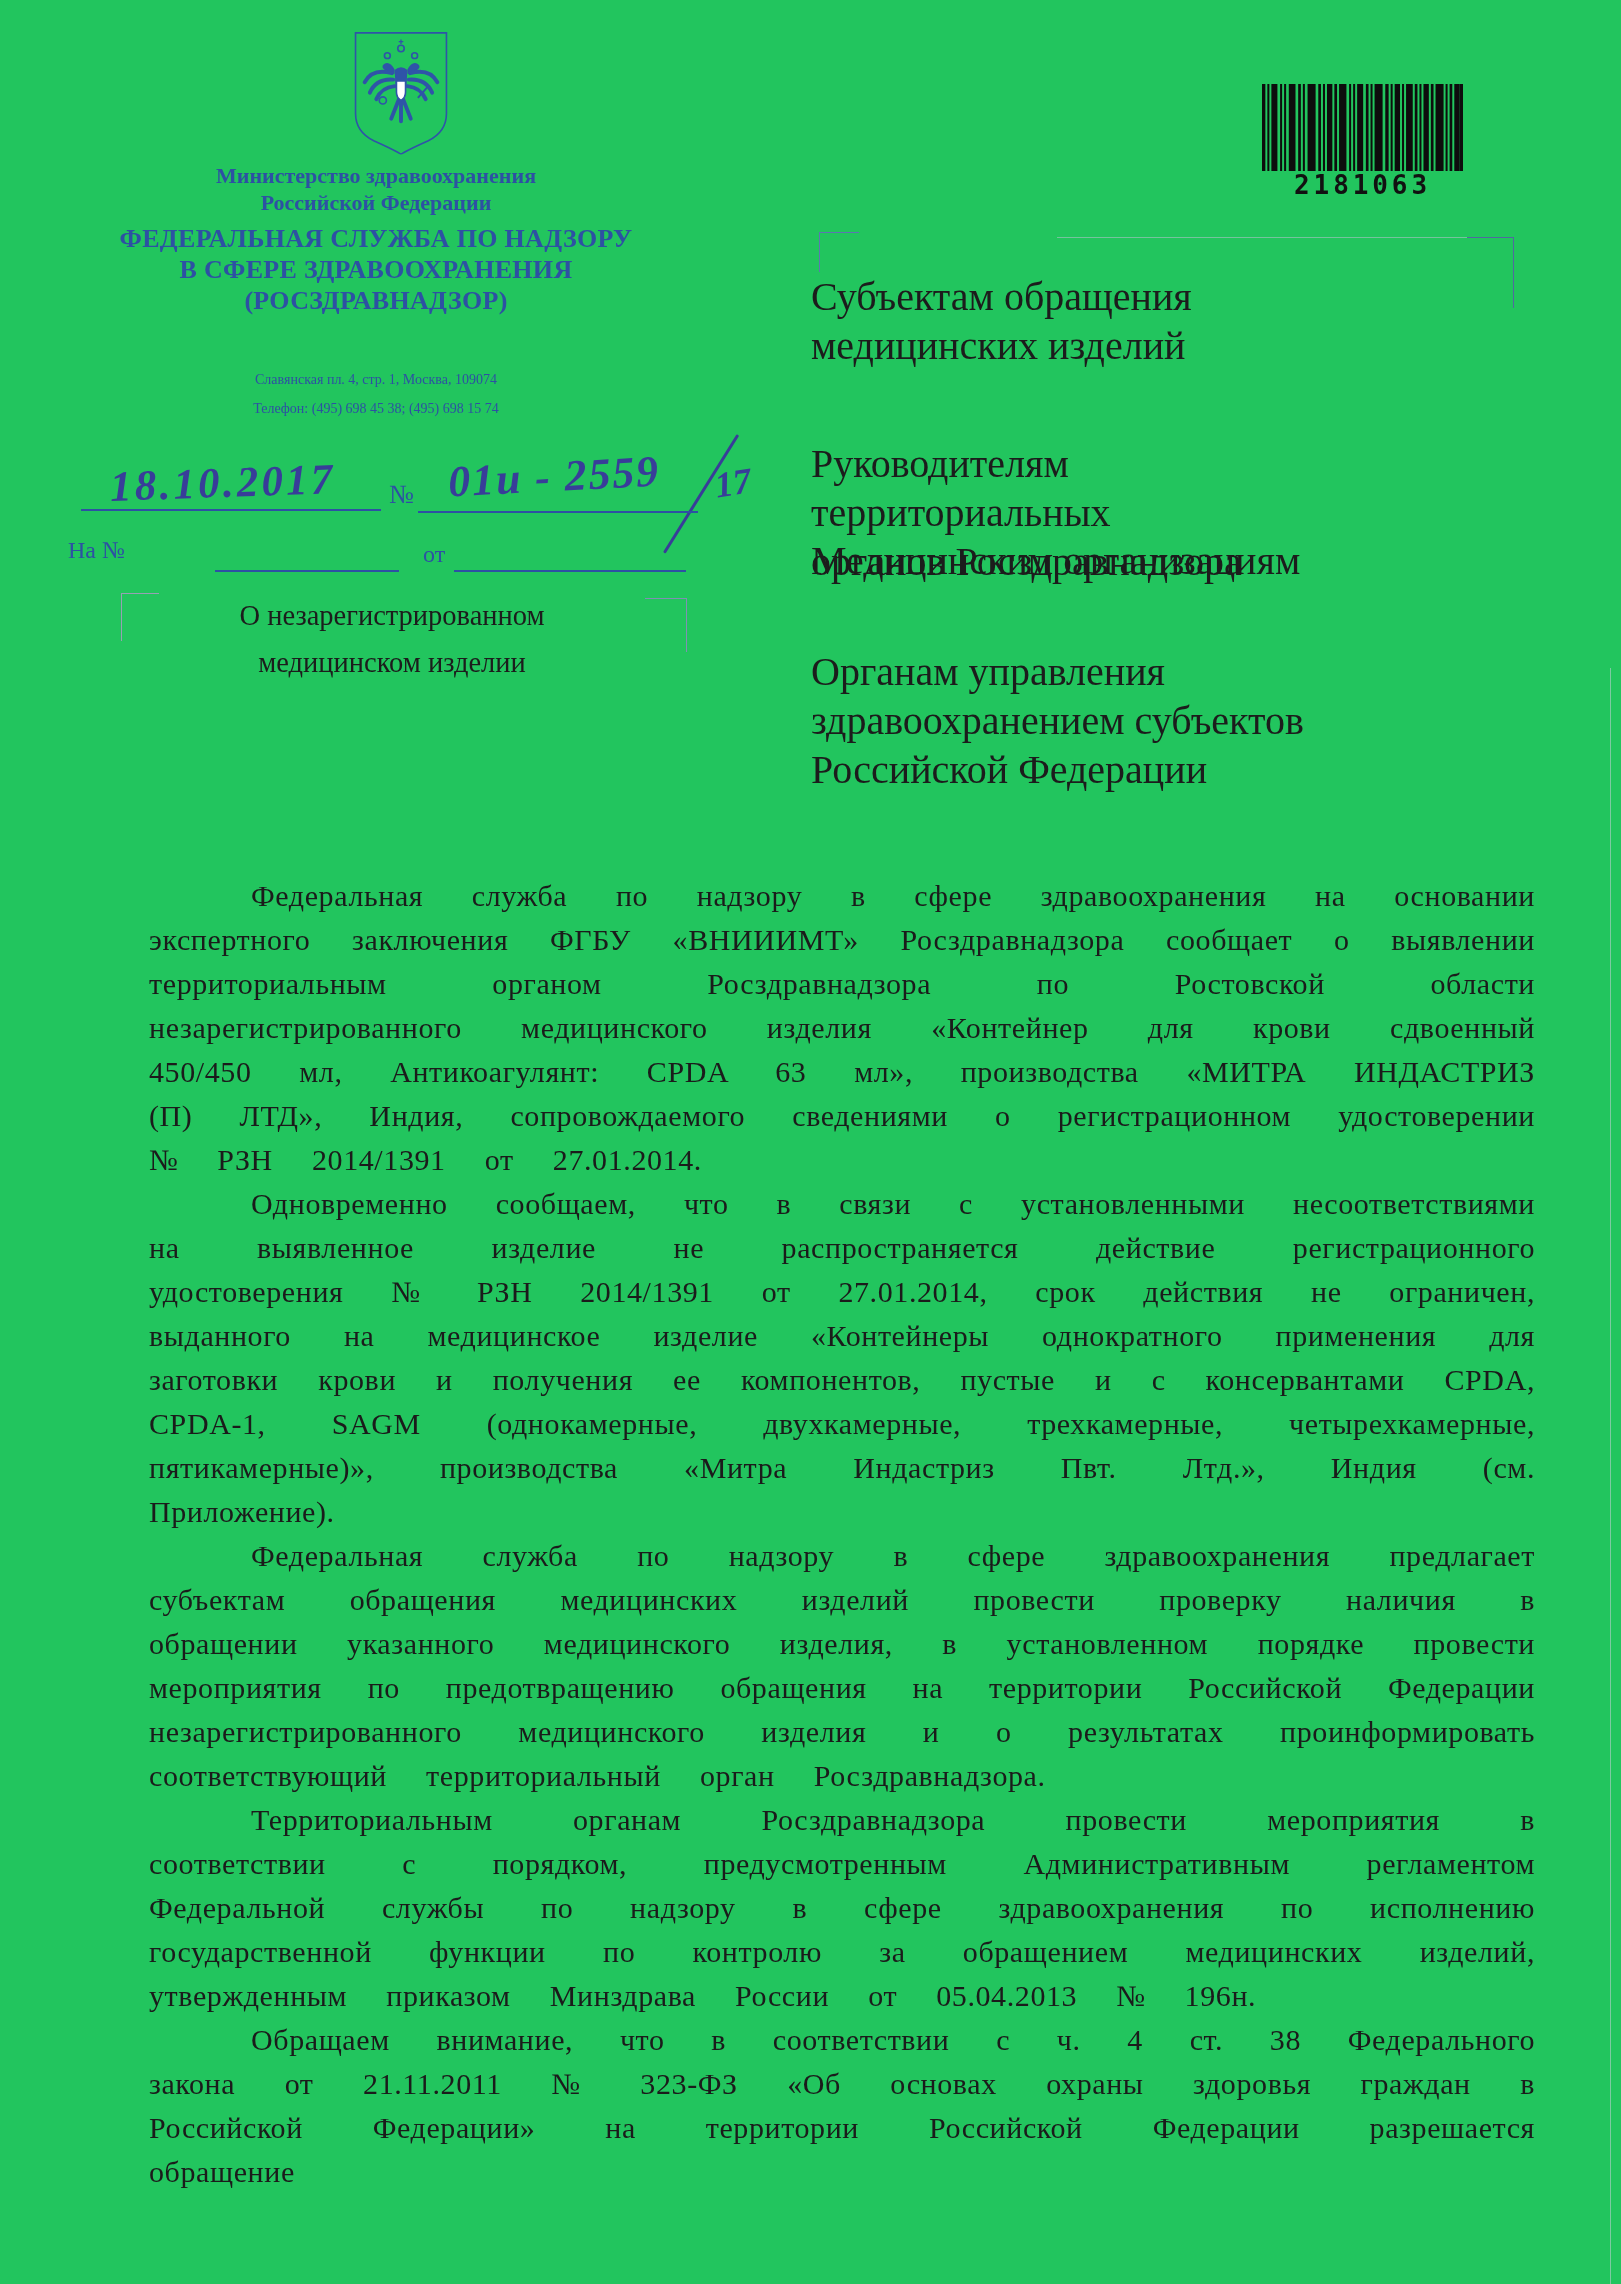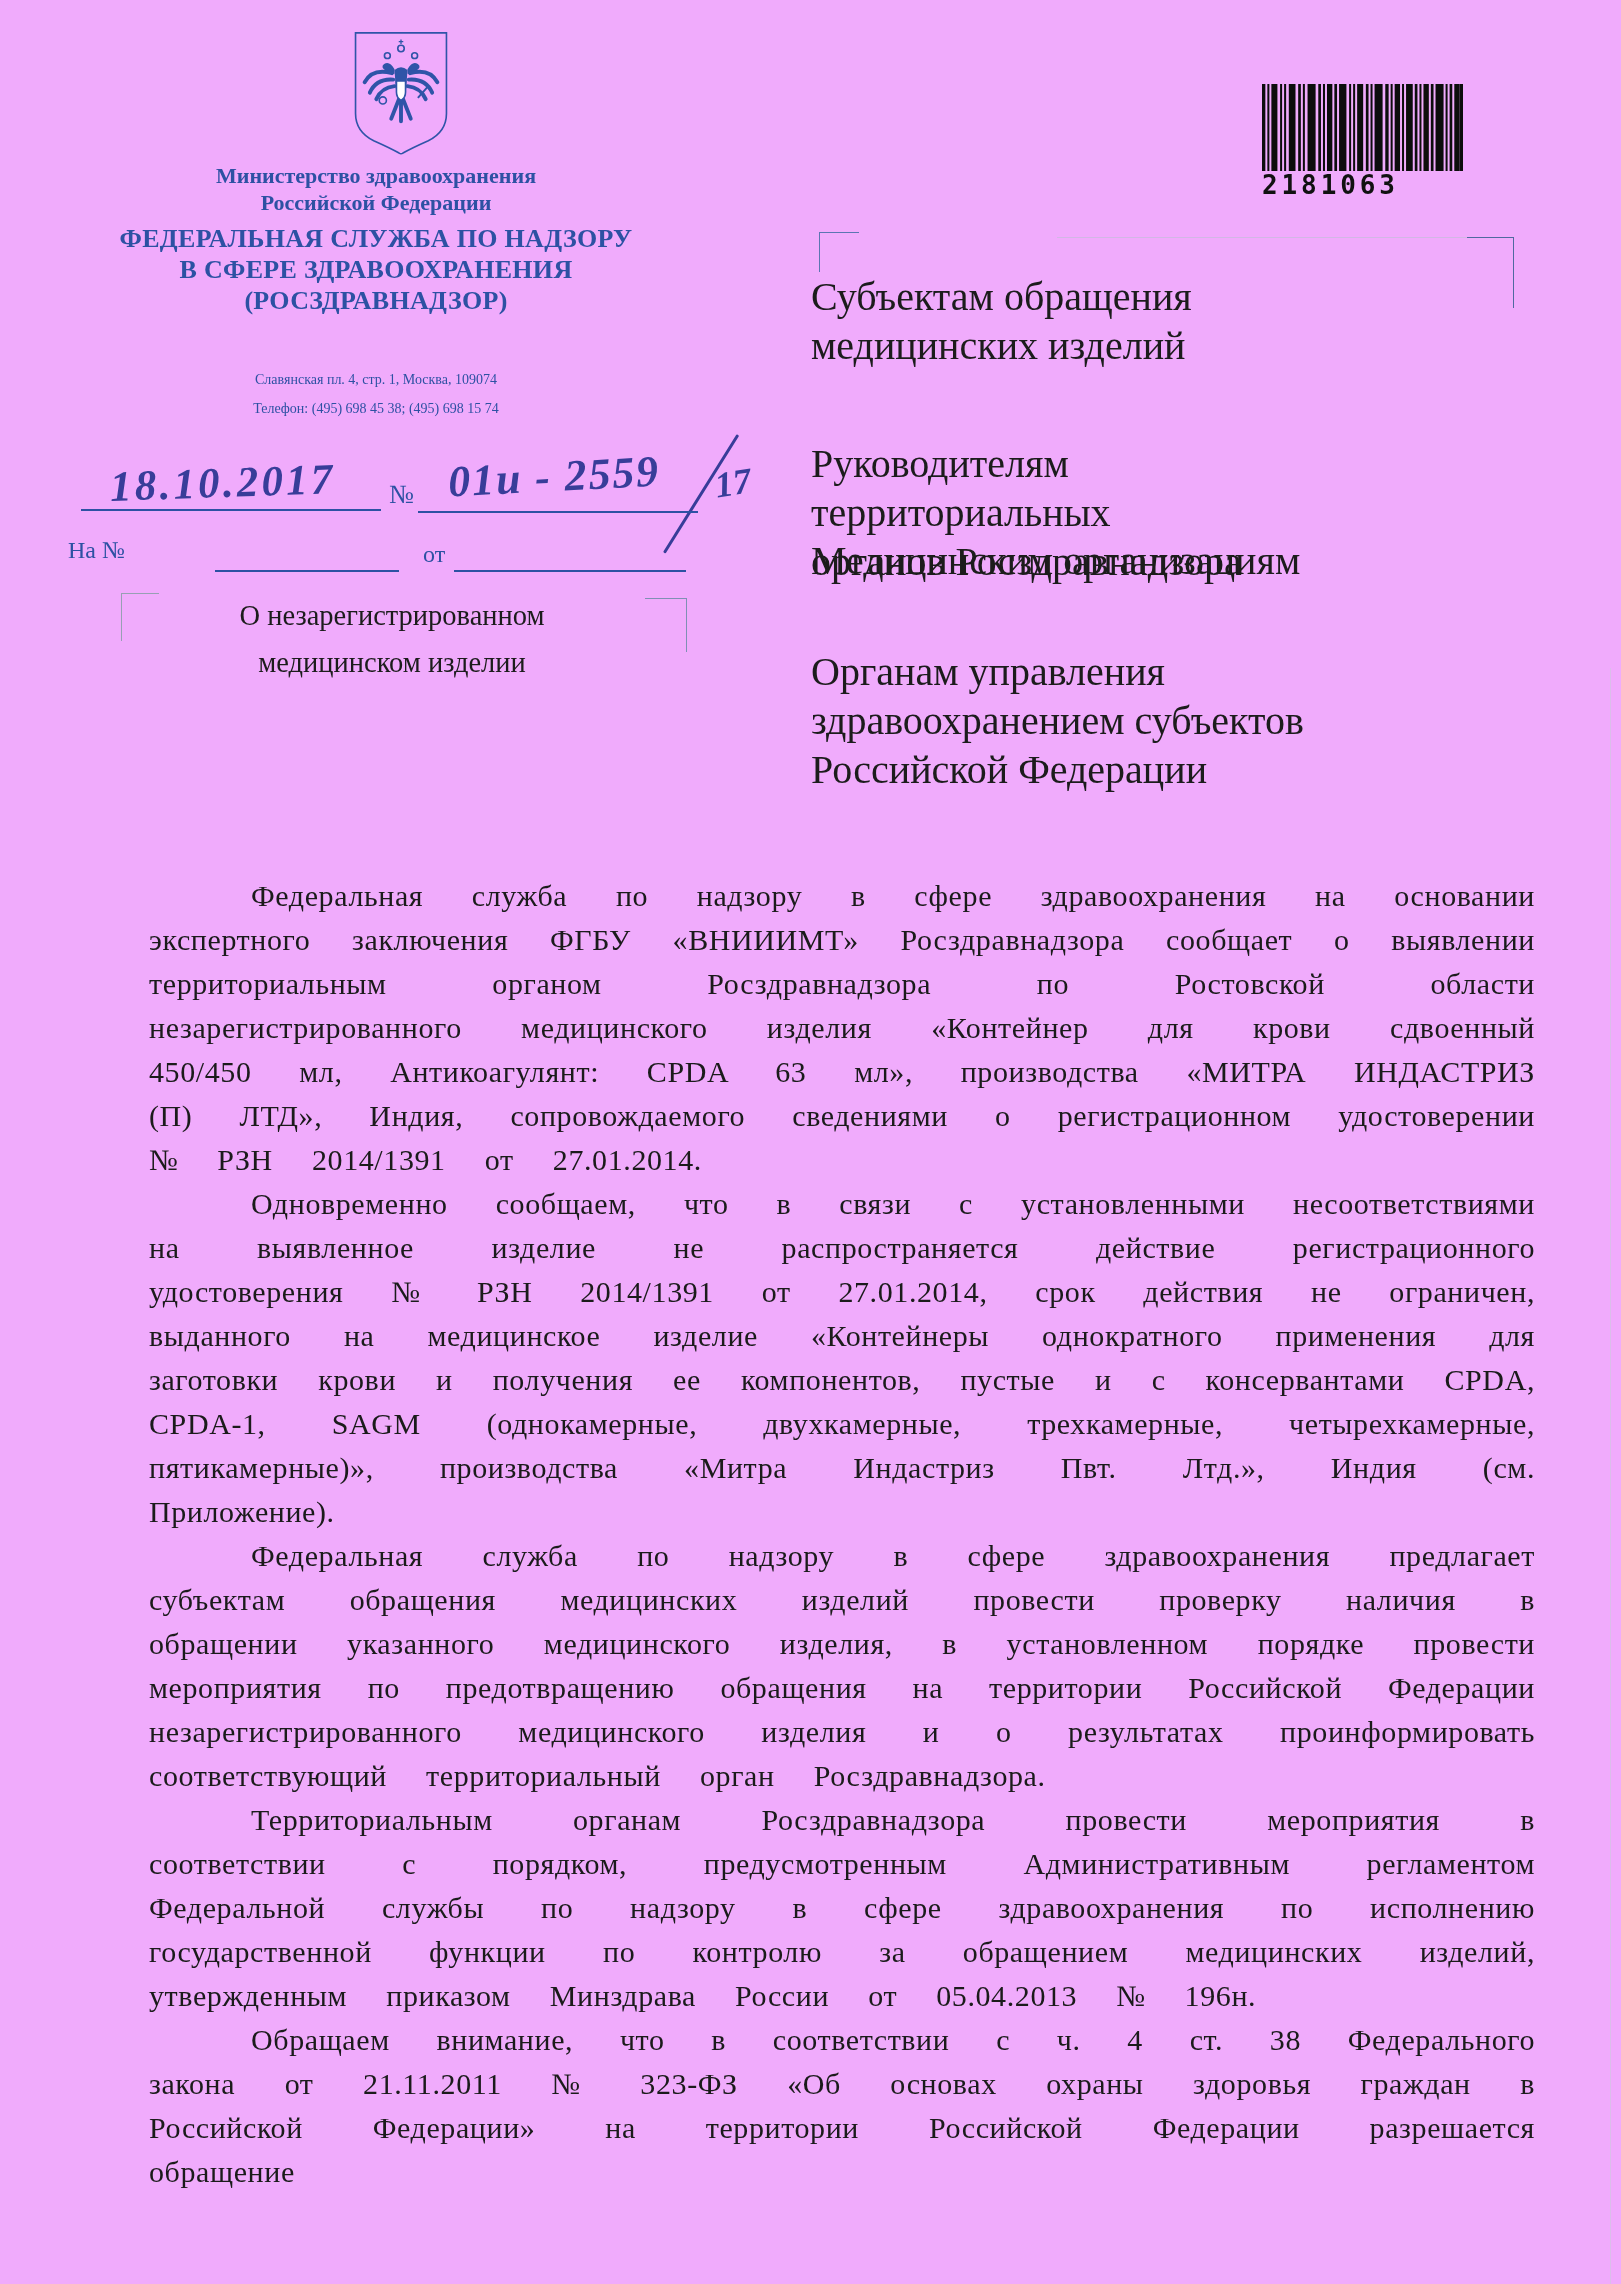--- a/index.html
+++ b/index.html
@@ -1,20 +1,20 @@
 <!DOCTYPE html>
 <html style="font-size:10.4px"><head>
 <meta charset="utf-8">
 <style>
   html,body{margin:0;padding:0;background:#e8e8ea;}
   .page{
     position:relative;
     width:1622px;height:2284px;
     margin:0 auto;
-    background:#f0abfc;
+    background:#22c55e;
     font-family:"Liberation Serif", serif;
     overflow:hidden;
     text-decoration:underline;
   }
   .abs{position:absolute;}
   
   .lh-col{left:68px;width:616px;text-align:center;color:#2d51a3;}
   .emblem{left:349px;top:28.5px;width:104px;height:126px;}
   .ministry{top:162px;font-size:22px;font-weight:bold;line-height:27px;}
   .service{top:223px;font-size:26px;font-weight:bold;line-height:31px;letter-spacing:0.3px;}
@@ -41,21 +41,21 @@
   .c-subj-r{left:645px;top:598px;width:42px;height:54px;border-top:1.9px solid #7f90b4;border-right:1.9px solid #7f90b4;}
   .c-addr-l{left:819px;top:232px;width:40px;height:40px;border-top:1.9px solid #5b76b2;border-left:1.9px solid #5b76b2;}
   .c-addr-r{left:1467px;top:237px;width:47px;height:71px;border-top:1.9px solid #50699f;border-right:1.9px solid #50699f;}
   .faint-line{left:1057px;top:237px;width:410px;height:1.3px;background:#b9c1d2;opacity:.55;}
   .scan-edge{left:1610px;top:668px;width:1.3px;height:1616px;background:#c9ced8;opacity:.55;}
   
   .subject{left:110px;top:592px;width:564px;text-align:center;
            font-size:28.5px;line-height:47px;color:#1c1c1c;}
   
   .barcode{left:1262px;top:84px;width:201px;height:87px;}
-  .barcode-num{left:1262px;top:170px;width:201px;
+  .barcode-num{left:1262px;top:170px;width:201px;text-align:center;
                font-family:"DejaVu Sans Mono", monospace;font-weight:bold;
                font-size:26px;letter-spacing:3.9px;color:#111;}
   
   .addressee{left:811px;width:584px;text-align:left;color:#1c1c1c;
              font-size:40px;line-height:49px;}
   .b1{top:272px;} .b2{top:403px;margin-top:36px;} .b3{top:536px;} .b4{top:647px;}
   
   .body-text{left:149px;top:874px;width:1386px;color:#1b1b1b;
              font-size:30px;line-height:44px;text-align:justify;}
   .body-text p{margin:0;text-indent:102px;letter-spacing:0.6px;word-spacing:31px;}

